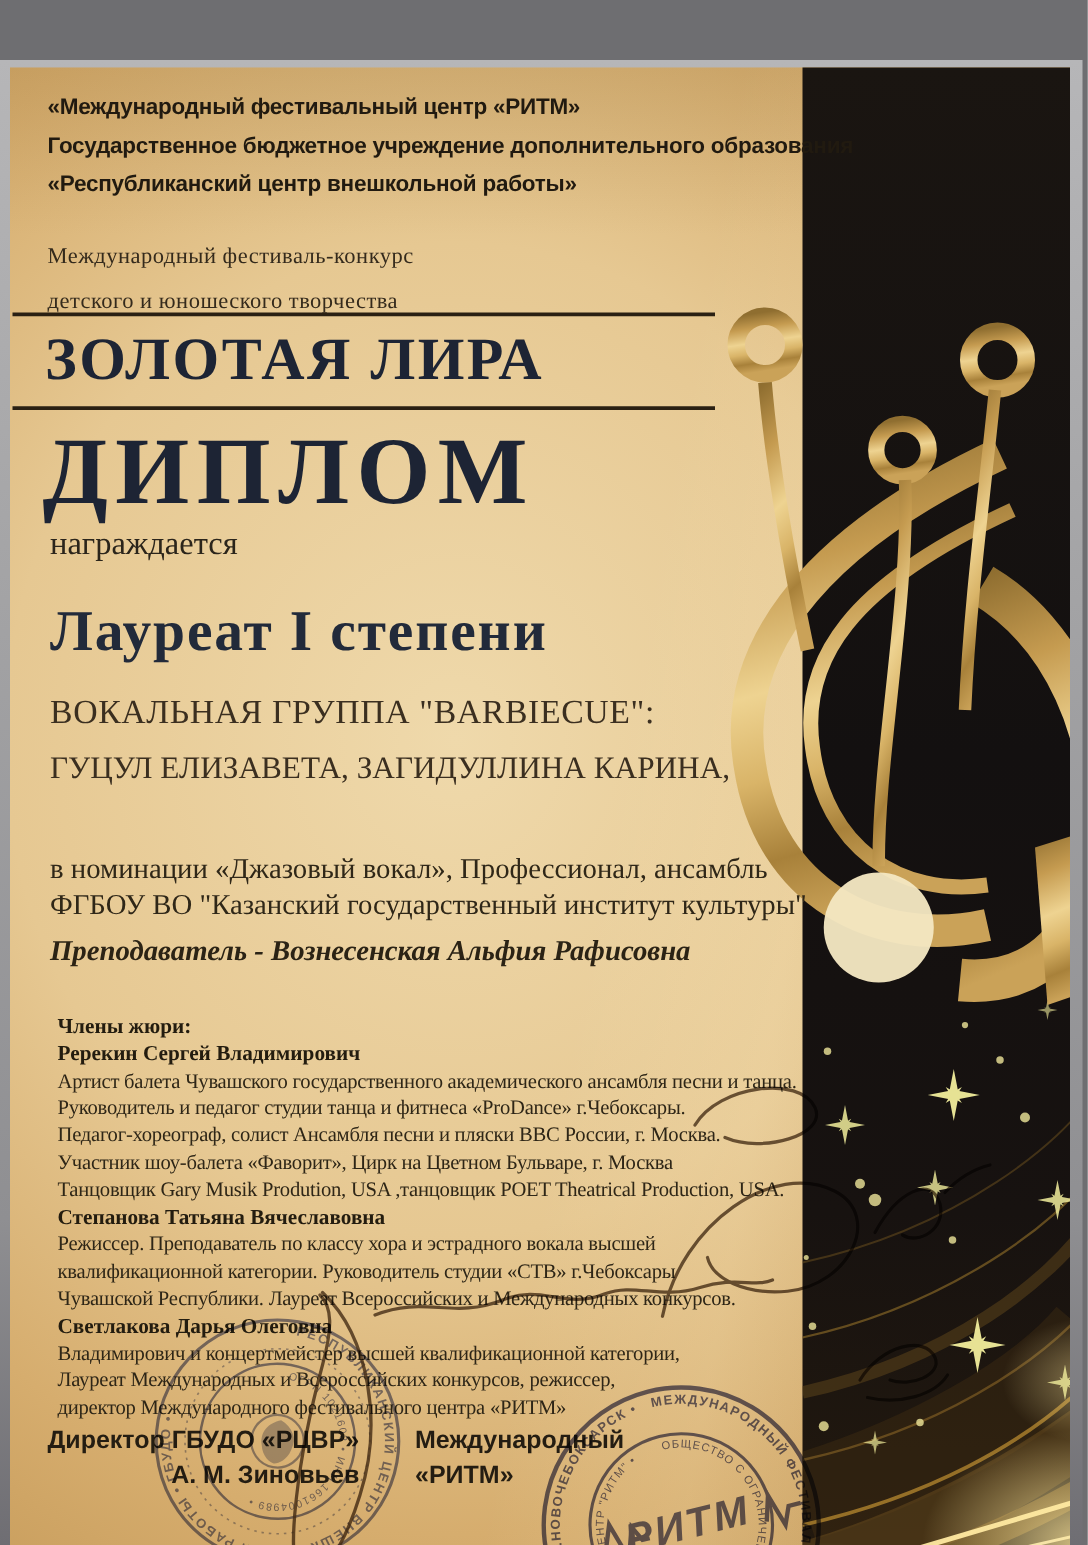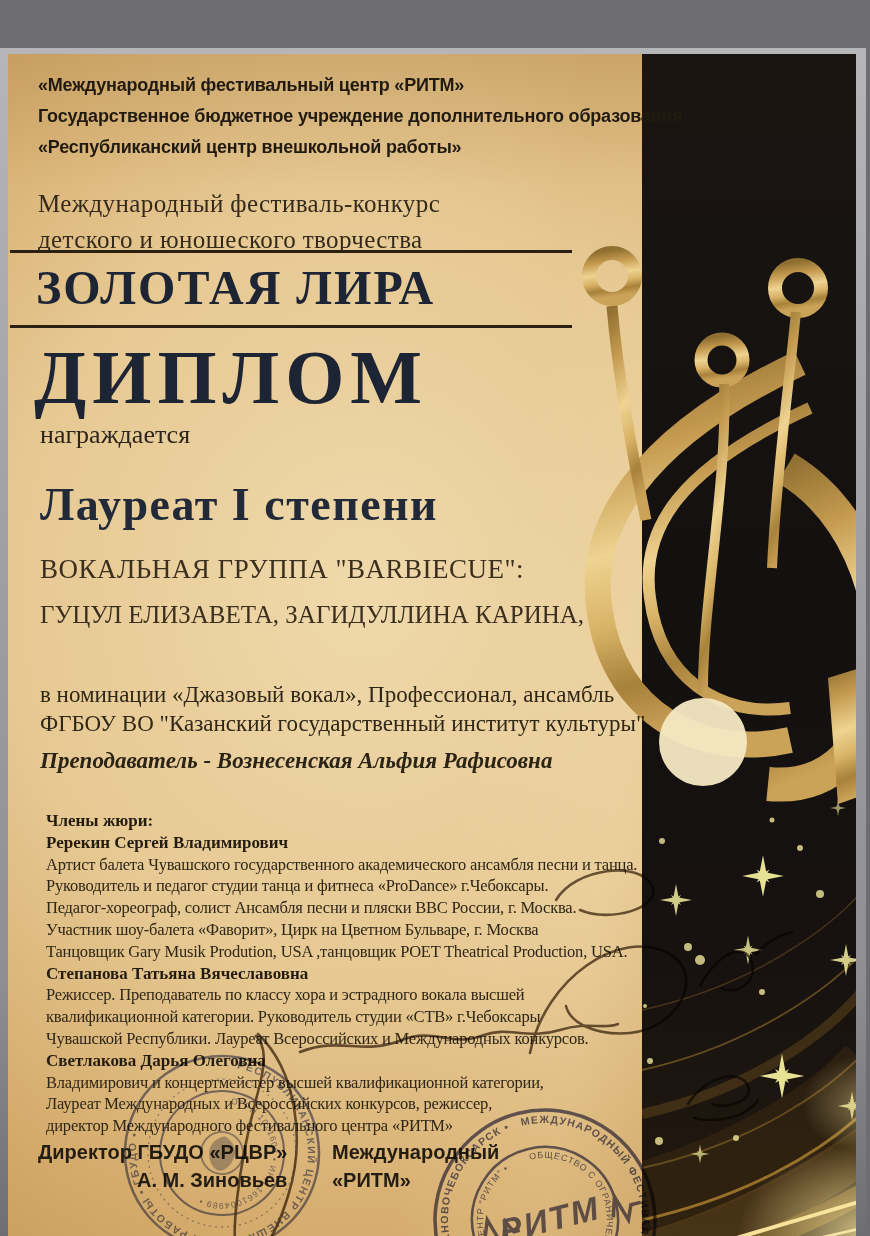--- a/index.html
+++ b/index.html
@@ -13,21 +13,21 @@
       radial-gradient(85% 65% at 42% 44%, #efd9ab 0%, #e6c892 50%, #d6ad6e 80%, #c89d5c 100%);}
   .band{position:absolute;left:642px;top:6px;width:214px;height:1222px;
     background:linear-gradient(180deg,#1a1511 0%,#131010 45%,#171210 75%,#241a0e 100%);}
   .bottom-strip{position:absolute;left:0;top:1224px;width:870px;height:12px;background:#35343a;opacity:.92;}
   svg.layer{position:absolute;left:0;top:0;pointer-events:none;}
   #overlay{mix-blend-mode:multiply;}
   .t{position:absolute;white-space:nowrap;}
   .serif{font-family:"Liberation Serif","DejaVu Serif",serif;}
   .sans{font-family:"Liberation Sans","DejaVu Sans",sans-serif;}
   .org{left:38px;top:22px;font-weight:700;font-size:18px;line-height:31px;letter-spacing:-0.2px;color:#211a10;}
-  .fest{left:38px;top:138px;font-size:25px;line-height:36px;letter-spacing:.4px;color:#342a1c;}
+  .fest{left:38px;top:138px;font-size:18px;line-height:36px;letter-spacing:.4px;color:#342a1c;}
   .rule{position:absolute;left:10px;width:562px;height:3px;background:#2a2013;}
   .rule1{top:202px;}
   .rule2{top:277px;}
   .goldlyra{left:36px;top:212px;font-weight:700;font-size:48px;letter-spacing:2px;color:#1d2434;}
   .diplom{left:34px;top:286px;font-weight:700;font-size:76px;letter-spacing:6px;color:#1d2434;}
   .nagr{left:40px;top:372px;font-size:26px;color:#2b251b;}
   .laur{left:40px;top:430px;font-weight:700;font-size:46px;letter-spacing:1.5px;color:#222a3a;}
   .grp1{left:40px;top:506px;font-size:27px;letter-spacing:.5px;color:#3b2f20;}
   .grp23{left:40px;top:550px;font-size:25px;line-height:34px;color:#3b2f20;text-align:right;}
   .nom{left:40px;top:632px;font-size:23px;line-height:29px;color:#2f2718;}

